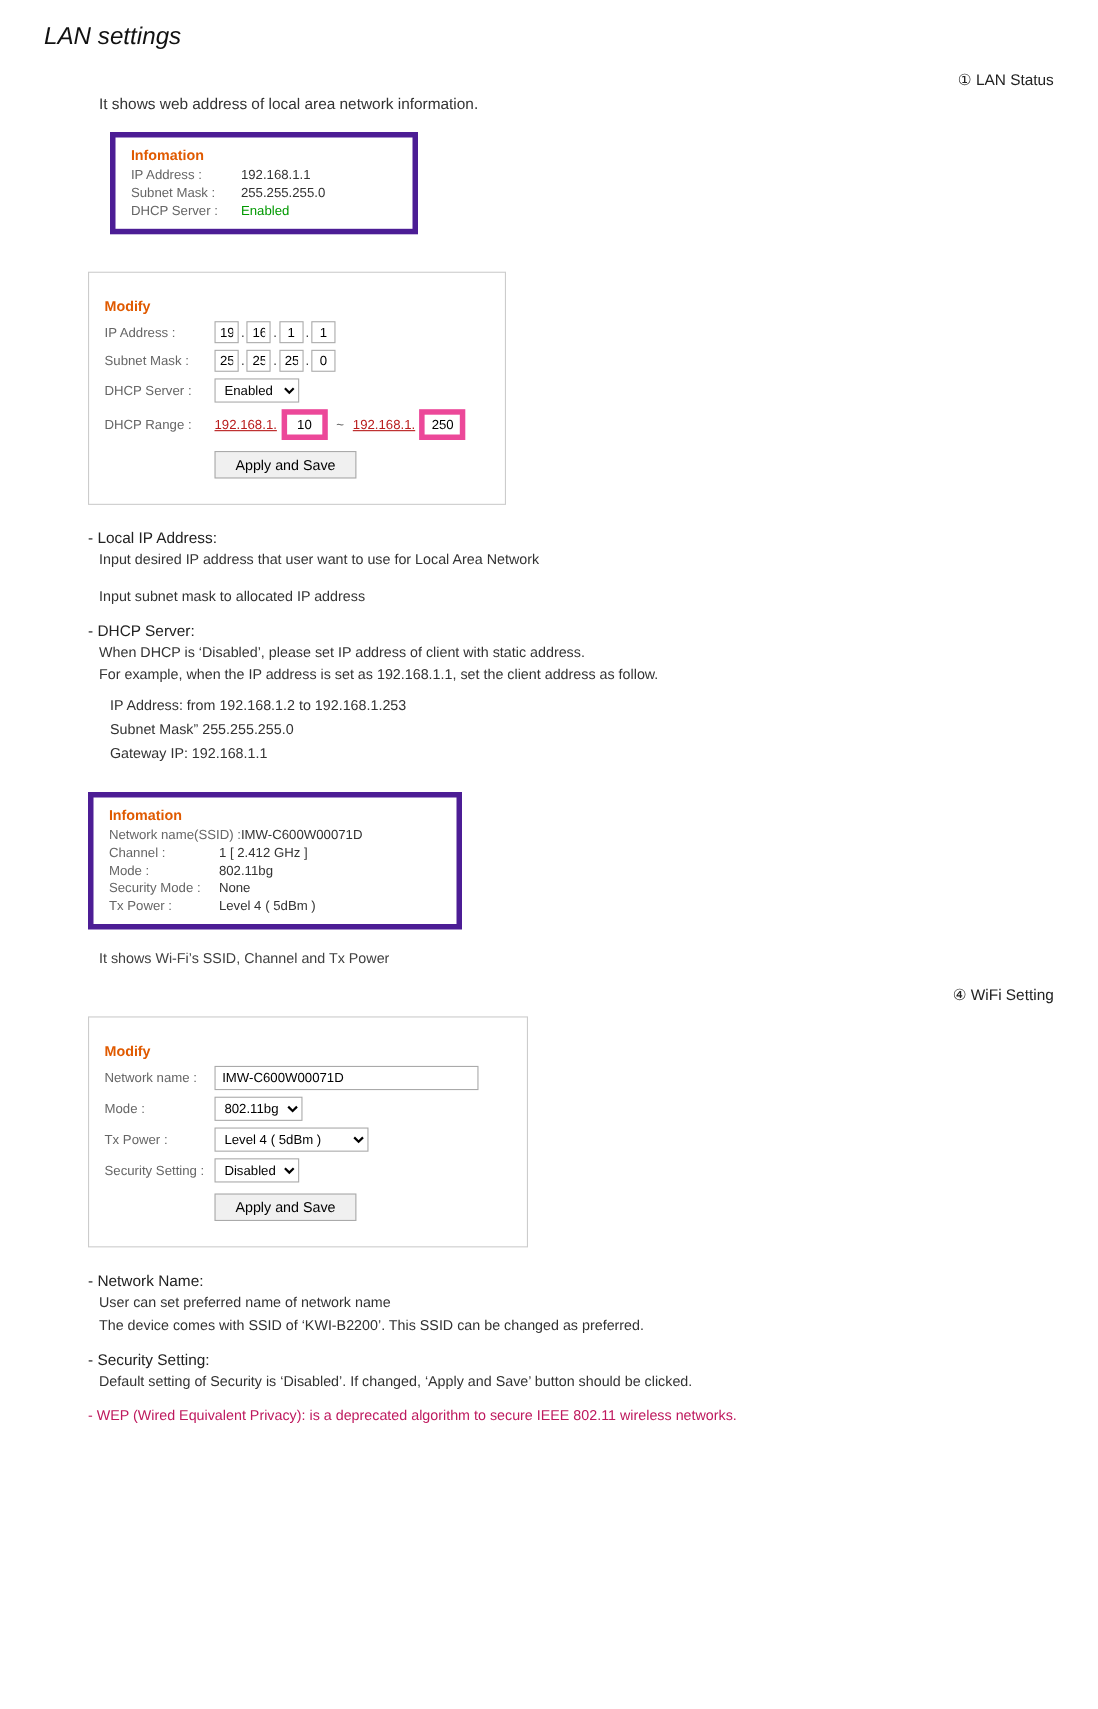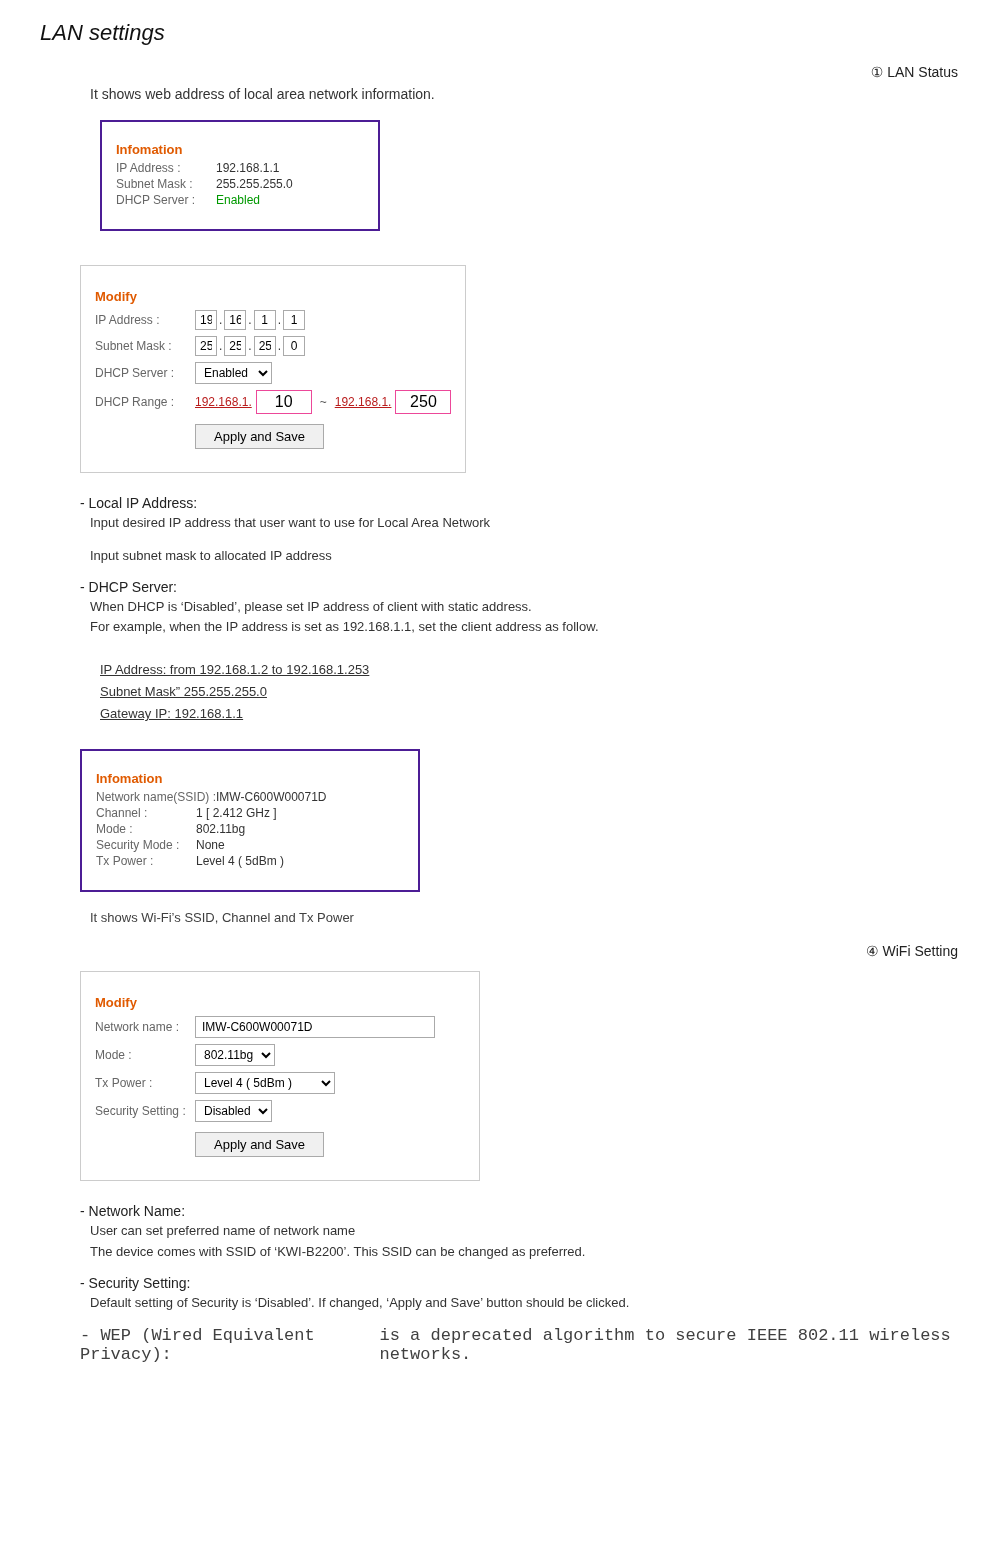--- a/index.html
+++ b/index.html
@@ -26,23 +26,23 @@
       font-size: 14px;
       font-weight: normal;
       margin-bottom: 6px;
       text-align: right;
     }
     .section-desc {
       margin-bottom: 10px;
       color: #333;
     }
     .info-box {
-      border: 2px solid #4c1d95;
+      border: 5px solid #4c1d95;
       display: inline-block;
-      padding: 20px 14px;
+      padding: 8px 14px;
       margin-bottom: 10px;
       min-width: 280px;
     }
     .info-box-title {
       color: #e05a00;
       font-weight: bold;
       margin-bottom: 4px;
       font-size: 13px;
     }
     .info-row {
@@ -111,24 +111,24 @@
       display: flex;
       align-items: center;
       gap: 4px;
       font-size: 12px;
     }
     .dhcp-range .prefix {
       color: #b91c1c;
       text-decoration: underline;
     }
     .dhcp-range input {
-      width: 56px;
-      border: 1px solid #ec4899;
+      width: 42px;
+      border: 5px solid #ec4899;
       padding: 2px 4px;
-      font-size: 16px;
+      font-size: 12px;
       text-align: center;
     }
     .apply-btn {
       border: 1px solid #aaa;
       background: #f0f0f0;
       padding: 4px 18px;
       font-size: 13px;
       cursor: pointer;
       margin-top: 4px;
       margin-left: 100px;
@@ -236,21 +236,21 @@
     <div class="bullet-title">- Local IP Address:</div>
     <div class="bullet-desc">Input desired IP address that user want to use for Local Area Network</div>
   </div>
   <div class="bullet-item">
     <div class="bullet-desc">Input subnet mask to allocated IP address</div>
   </div>
   <div class="bullet-item">
     <div class="bullet-title">- DHCP Server:</div>
     <div class="bullet-desc">When DHCP is ‘Disabled’, please set IP address of client with static address.</div>
     <div class="bullet-desc">For example, when the IP address is set as 192.168.1.1, set the client address as follow.</div>
-    <div style="padding-left: 20px; margin-top: 21px; line-height:1.7; font-size:13px; color:#333;text-decoration:underline;">
+    <div style="padding-left: 20px; margin-top: 6px; line-height:1.7; font-size:13px; color:#333;">
       <div>IP Address: from 192.168.1.2 to 192.168.1.253</div>
       <div>Subnet Mask” 255.255.255.0</div>
       <div>Gateway IP: 192.168.1.1</div>
     </div>
   </div>
 </div>
 
 <div class="section" style="margin-top:8px;">
   <div class="info-box" style="margin-left:10px; margin-top:6px; min-width:340px;">
     <div class="info-box-title">Infomation</div>
@@ -321,17 +321,17 @@
   <div class="bullet-item" style="margin-top:12px;">
     <div class="bullet-title">- Network Name:</div>
     <div class="bullet-desc">User can set preferred name of network name</div>
     <div class="bullet-desc">The device comes with SSID of ‘KWI-B2200’. This SSID can be changed as preferred.</div>
   </div>
   <div class="bullet-item">
     <div class="bullet-title">- Security Setting:</div>
     <div class="bullet-desc">Default setting of Security is ‘Disabled’. If changed, ‘Apply and Save’ button should be clicked.</div>
   </div>
   <div class="bullet-item">
-    <div style="display:flex; font-size:17px; color:#404040;font-family:Liberation Mono, monospace;">
+    <div style="display:flex; font-size:13px; color:#be185d;">
       <span>- WEP (Wired Equivalent Privacy):</span>&nbsp;<span>is a deprecated algorithm to secure IEEE 802.11 wireless networks.</span>
     </div>
   </div>
 </div>
 
 </body></html>

